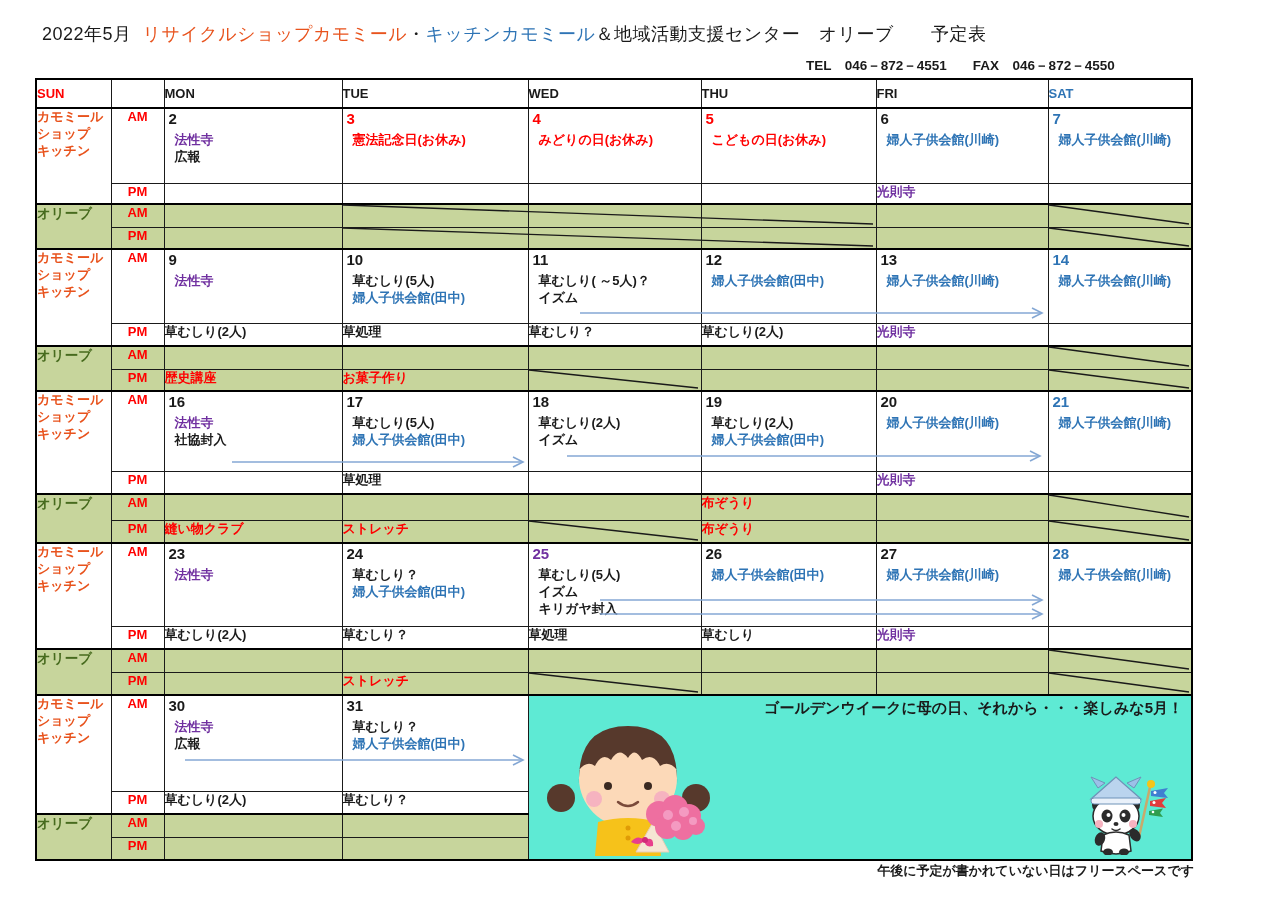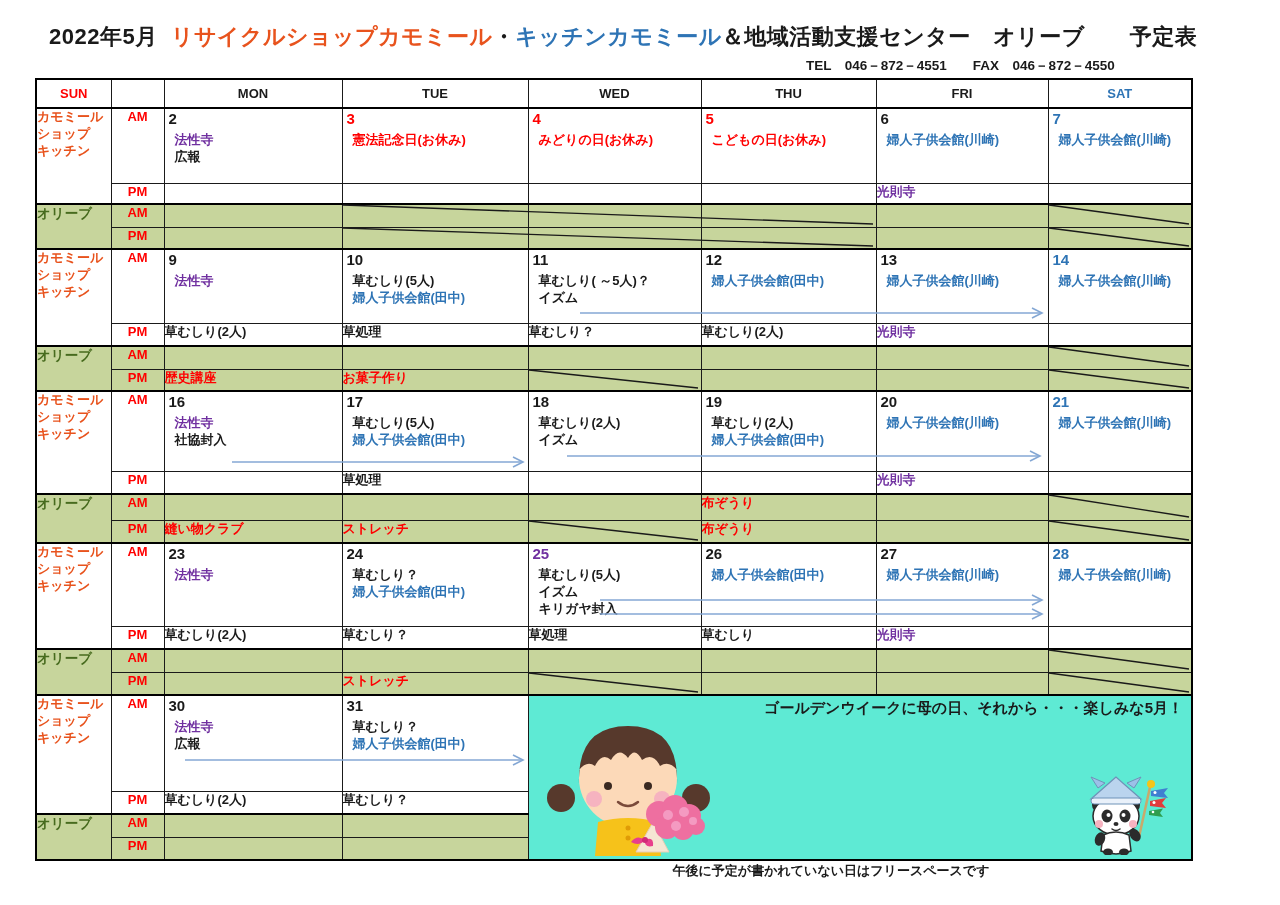--- a/index.html
+++ b/index.html
@@ -1,30 +1,30 @@
 <!DOCTYPE html>
 <html><head>
 <meta charset="utf-8">
 <style>
   html,body{margin:0;padding:0;width:1280px;height:905px;background:#ffffff;overflow:hidden;}
   body{font-family:"Liberation Sans","DejaVu Sans",sans-serif;color:#1a1a1a;position:relative;}
   .page{position:absolute;inset:0;}
 
   
-  .title{position:absolute;left:49px;top:22px;font-size:22px;font-weight:bold;white-space:nowrap;letter-spacing:.5px;}
+  .title{position:absolute;left:42px;top:22px;font-size:18px;font-weight:normal;white-space:nowrap;letter-spacing:.5px;}
   .title .t-orange{color:#e8531d;}
   .title .t-blue2{color:#2e74b5;}
   .contact{position:absolute;left:806px;top:57px;font-size:13.5px;font-weight:bold;white-space:nowrap;}
   .contact span{margin-right:26px;}
-  .footer{position:absolute;top:862px;left:516px;width:630px;text-align:center;font-size:13px;font-weight:bold;}
+  .footer{position:absolute;top:862px;left:564px;width:630px;text-align:right;font-size:13px;font-weight:bold;}
 
   
   table.cal{position:absolute;left:35px;top:78px;width:1156px;border-collapse:collapse;table-layout:fixed;border:2px solid #000;}
   .cal th,.cal td{border:1px solid #1a1a1a;padding:0;vertical-align:top;overflow:hidden;}
-  .cal th{height:27px;font-size:13px;font-weight:bold;text-align:center;vertical-align:middle;background:#fff;}
+  .cal th{height:27px;font-size:13px;font-weight:bold;text-align:left;vertical-align:middle;background:#fff;}
   .h-sun{color:#ff0000;}
   .h-sat{color:#2e74b5;}
 
   tr.r-am td{border-top:2px solid #000;}
   tr.r-oam td{border-top:2px solid #000;}
 
   tr.w1{height:75px;} tr.w2{height:74px;} tr.w3{height:80px;} tr.w4{height:83px;} tr.w5{height:96px;}
   tr.r-pm{height:21px;} tr.r-oam{height:23px;} tr.r-opm{height:22px;}
   tr.h23{height:23px;} tr.h26{height:26px;}
 

